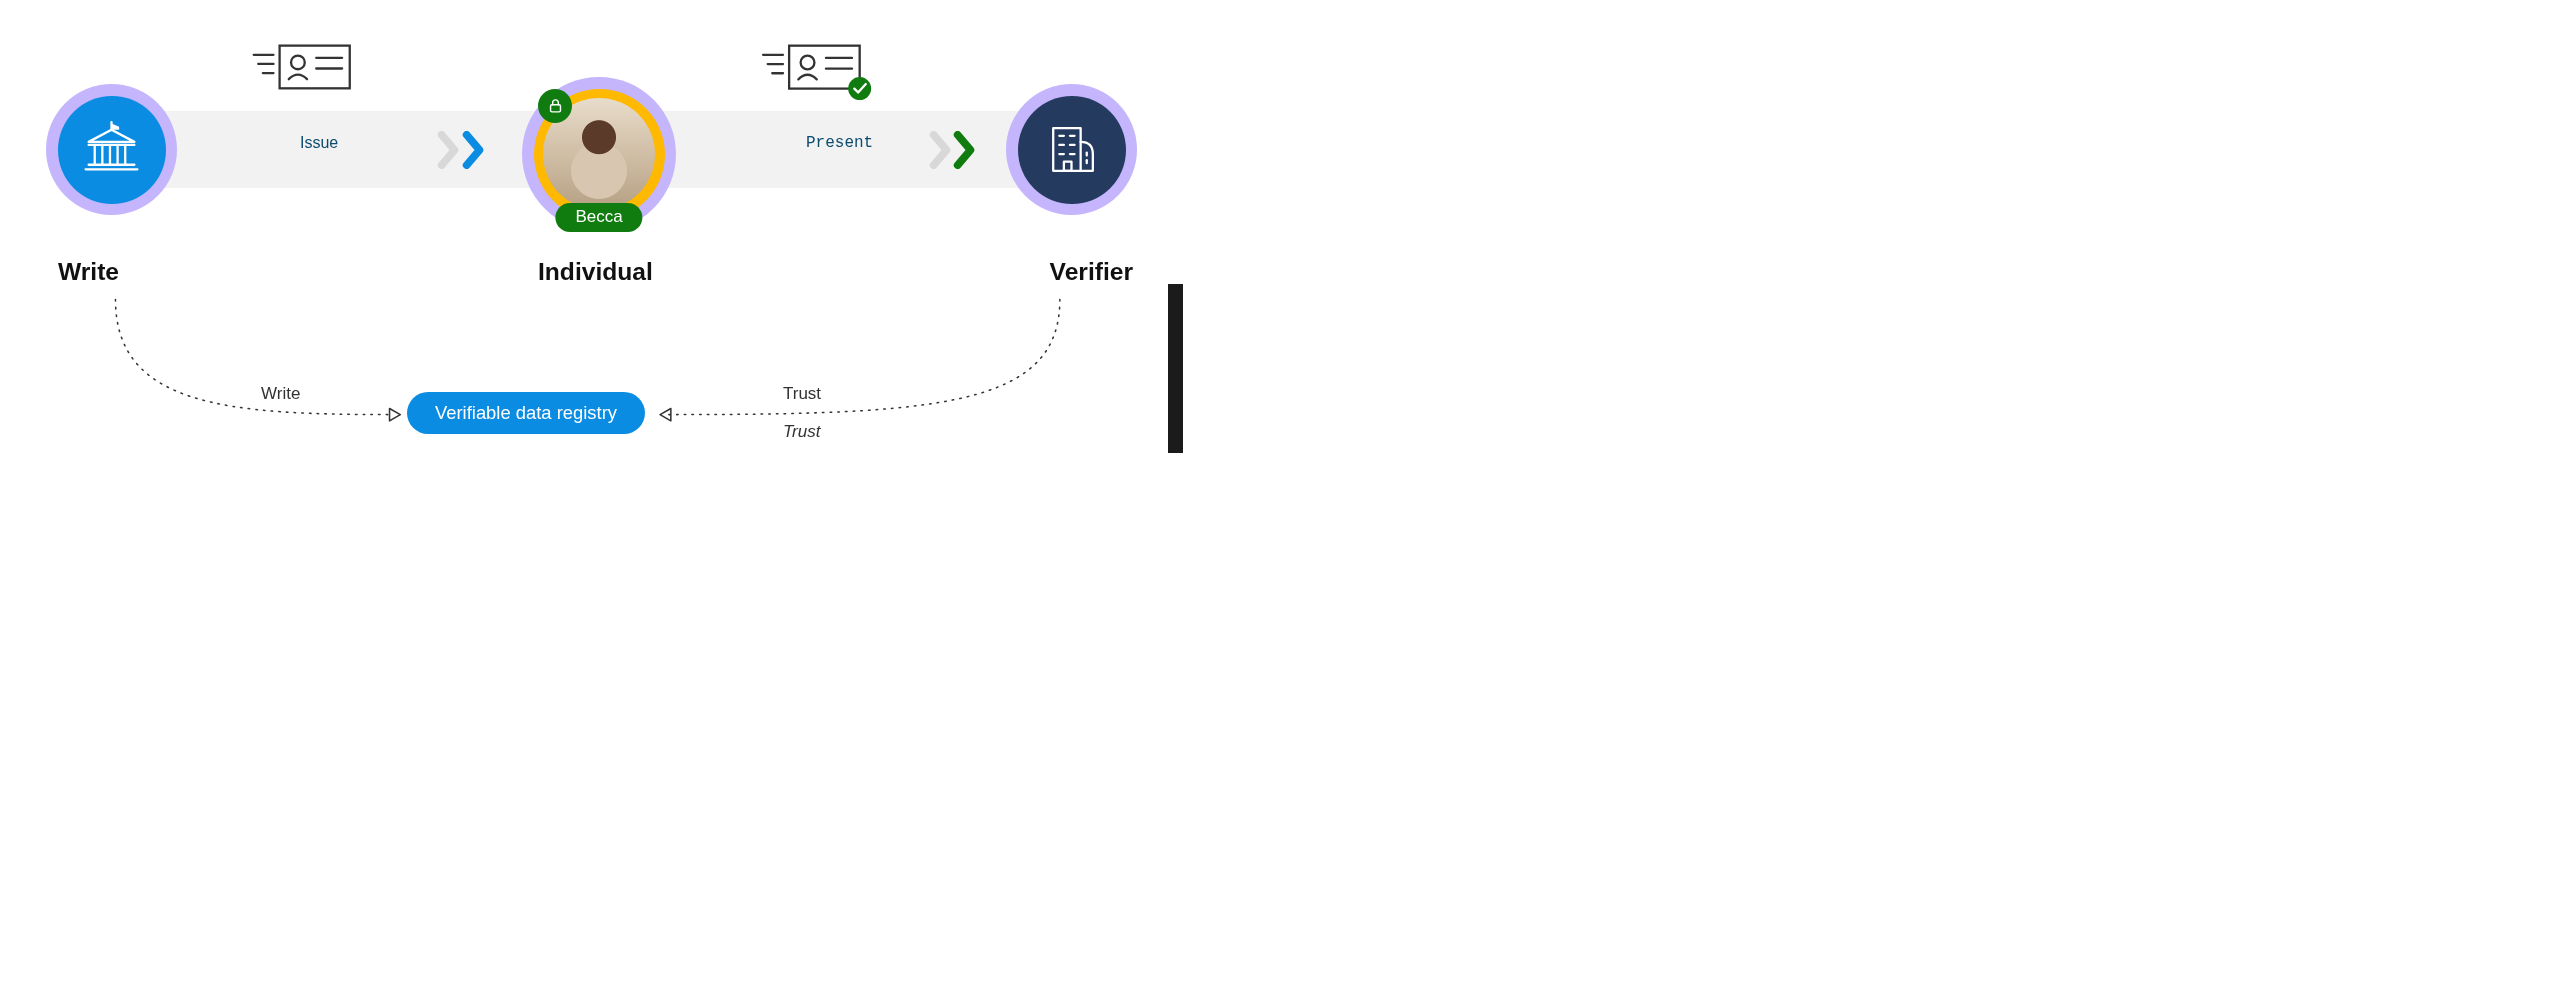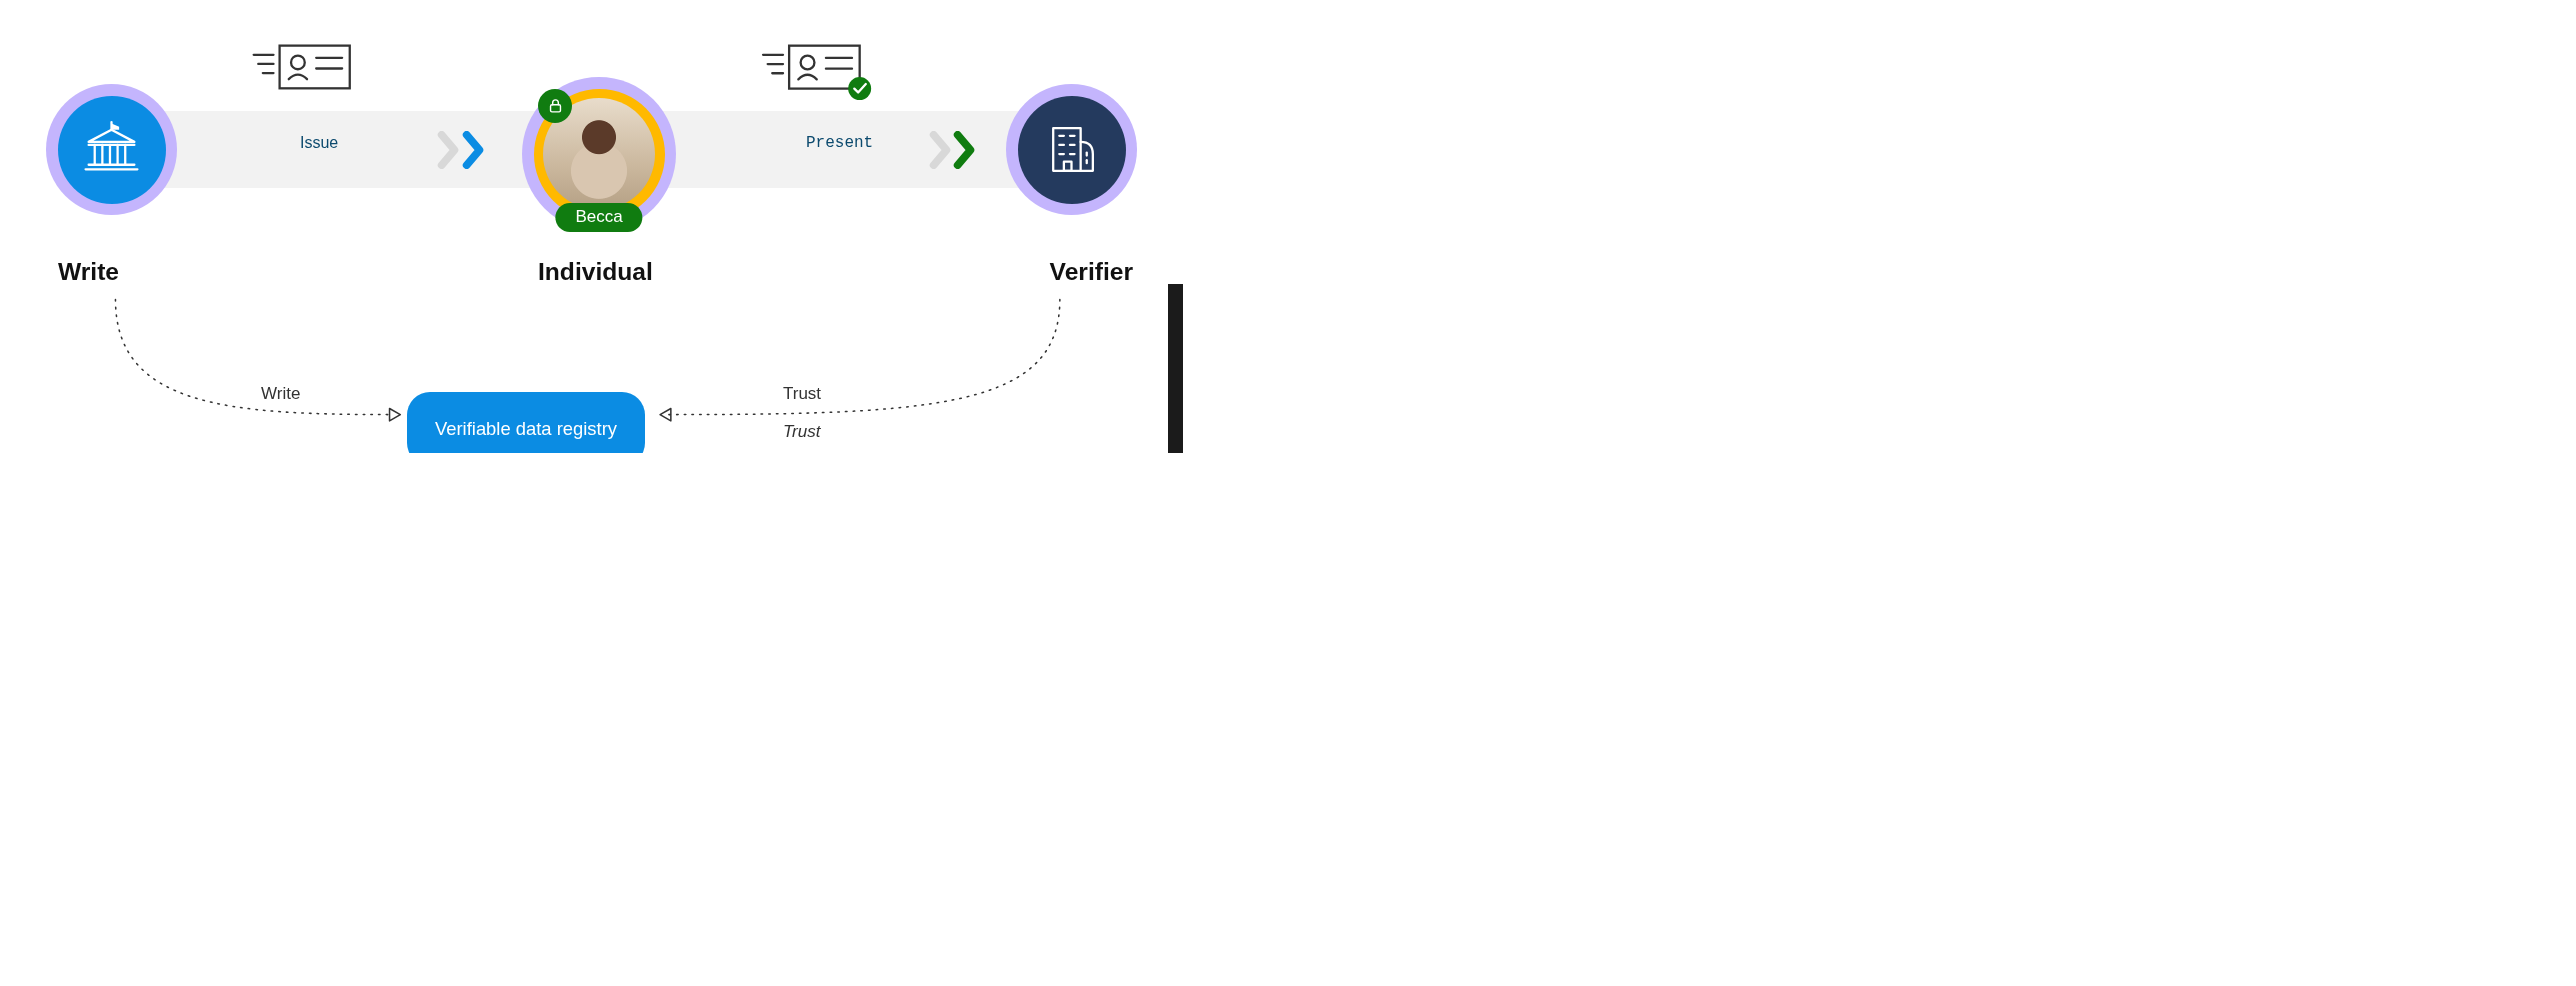--- a/index.html
+++ b/index.html
@@ -144,21 +144,21 @@
     z-index: 4;
   }
 
   
   .registry {
     position: absolute;
     left: 407px;
     top: 392px;
     background: #0b8ce3;
     color: #fff;
-    padding: 26px 28px;
+    padding: 10px 28px;
     border-radius: 23px;
     font-size: 18.4px;
     z-index: 3;
   }
 
   
   .dotted-svg {
     position: absolute;
     left: 0;
     top: 0;

